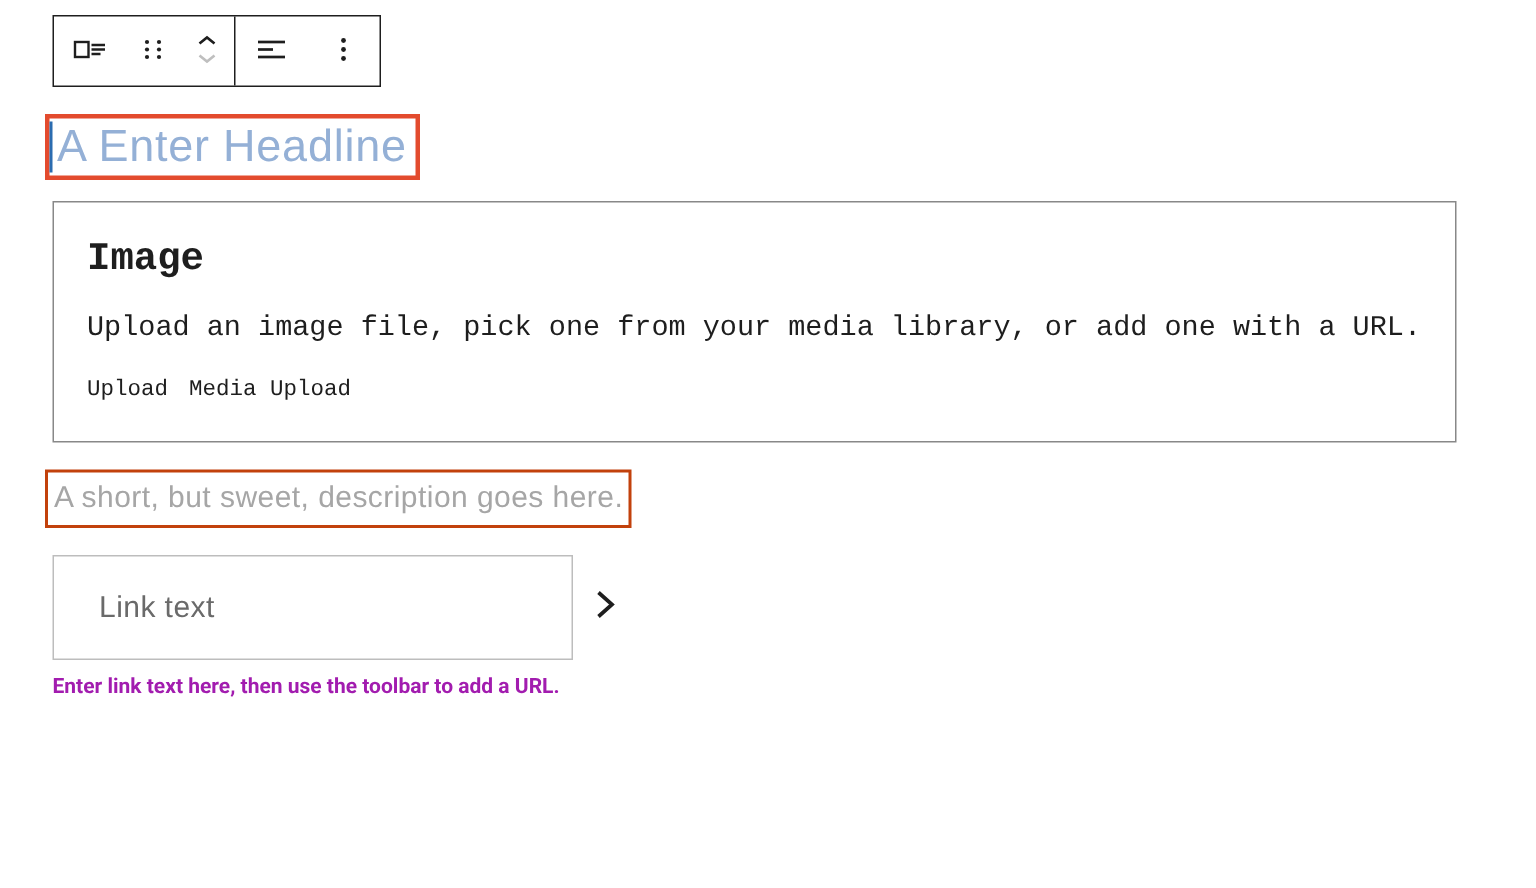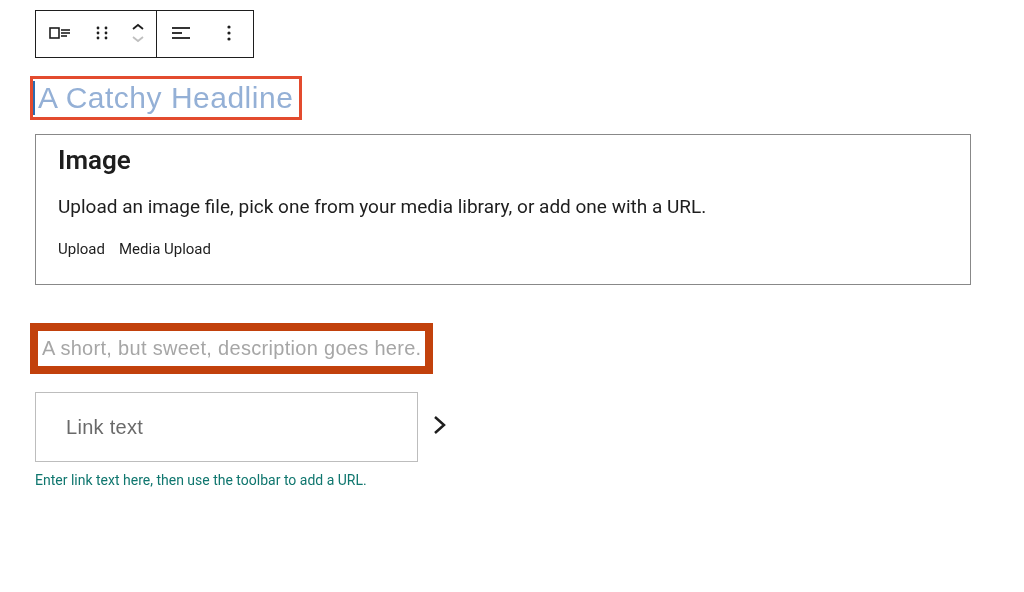--- a/index.html
+++ b/index.html
@@ -51,80 +51,80 @@
       color: #94b0d6;
       letter-spacing: 0.5px;
       border-left: 2px solid #2b6cb0;
       padding-left: 3px;
       font-family: "Avenir Next", "Segoe UI", sans-serif;
     }
 
     .image-block {
       border: 1px solid #888;
       margin: 0 33px 18px 15px;
-      padding: 10px 22px 26px 22px;
+      padding: 22px 22px 26px 22px;
+      font-family: Liberation Mono, monospace;
     }
     .image-title {
       font-size: 26px;
       font-weight: 600;
       margin-bottom: 20px;
     }
     .image-desc {
       font-size: 19px;
       margin-bottom: 22px;
     }
     .image-actions {
       font-size: 15px;
       display: flex;
       gap: 14px;
     }
     .image-actions span { cursor: pointer; }
 
     .desc-wrap {
       display: inline-block;
-      border: 8px solid #c2410c;
+      border: 2px solid #c2410c;
       padding: 6px 4px;
       margin-left: 10px;
       margin-bottom: 18px;
-      margin-top: 20px;
     }
     .desc-text {
       font-size: 20px;
       color: #a6a6a6;
       font-family: "Avenir Next", "Segoe UI", sans-serif;
       letter-spacing: 0.3px;
     }
 
     .link-row {
       display: flex;
       align-items: center;
       margin-left: 15px;
       gap: 12px;
       margin-bottom: 10px;
     }
     .link-box {
       border: 1px solid #bdbdbd;
-      width: 383px;
+      width: 347px;
       height: 70px;
       display: flex;
       align-items: center;
       padding-left: 30px;
     }
     .link-placeholder {
       font-size: 20px;
       color: #6a6a6a;
       font-family: "Avenir Next", "Segoe UI", sans-serif;
       letter-spacing: 0.3px;
     }
 
     .link-hint {
       margin-left: 15px;
       font-size: 14px;
-      color: #0f766e;
-      font-weight: 400;
+      color: #a21caf;
+      font-weight: 700;
     }
   </style>
 </head>
 <body>
 
 
 
 
 <div class="toolbar">
   <div class="toolbar-group">
@@ -178,21 +178,21 @@
           <circle cx="10" cy="16" r="1.6"></circle>
         </svg>
       </span>
     </button>
   </div>
 </div>
 
 
 <div>
   <div class="headline-wrap">
-    <div class="headline">A Catchy Headline</div>
+    <div class="headline">A Enter Headline</div>
   </div>
 </div>
 
 
 <div class="image-block">
   <div class="image-title">Image</div>
   <div class="image-desc">Upload an image file, pick one from your media library, or add one with a URL.</div>
   <div class="image-actions">
     <span>Upload</span>
     <span>Media Upload</span>

